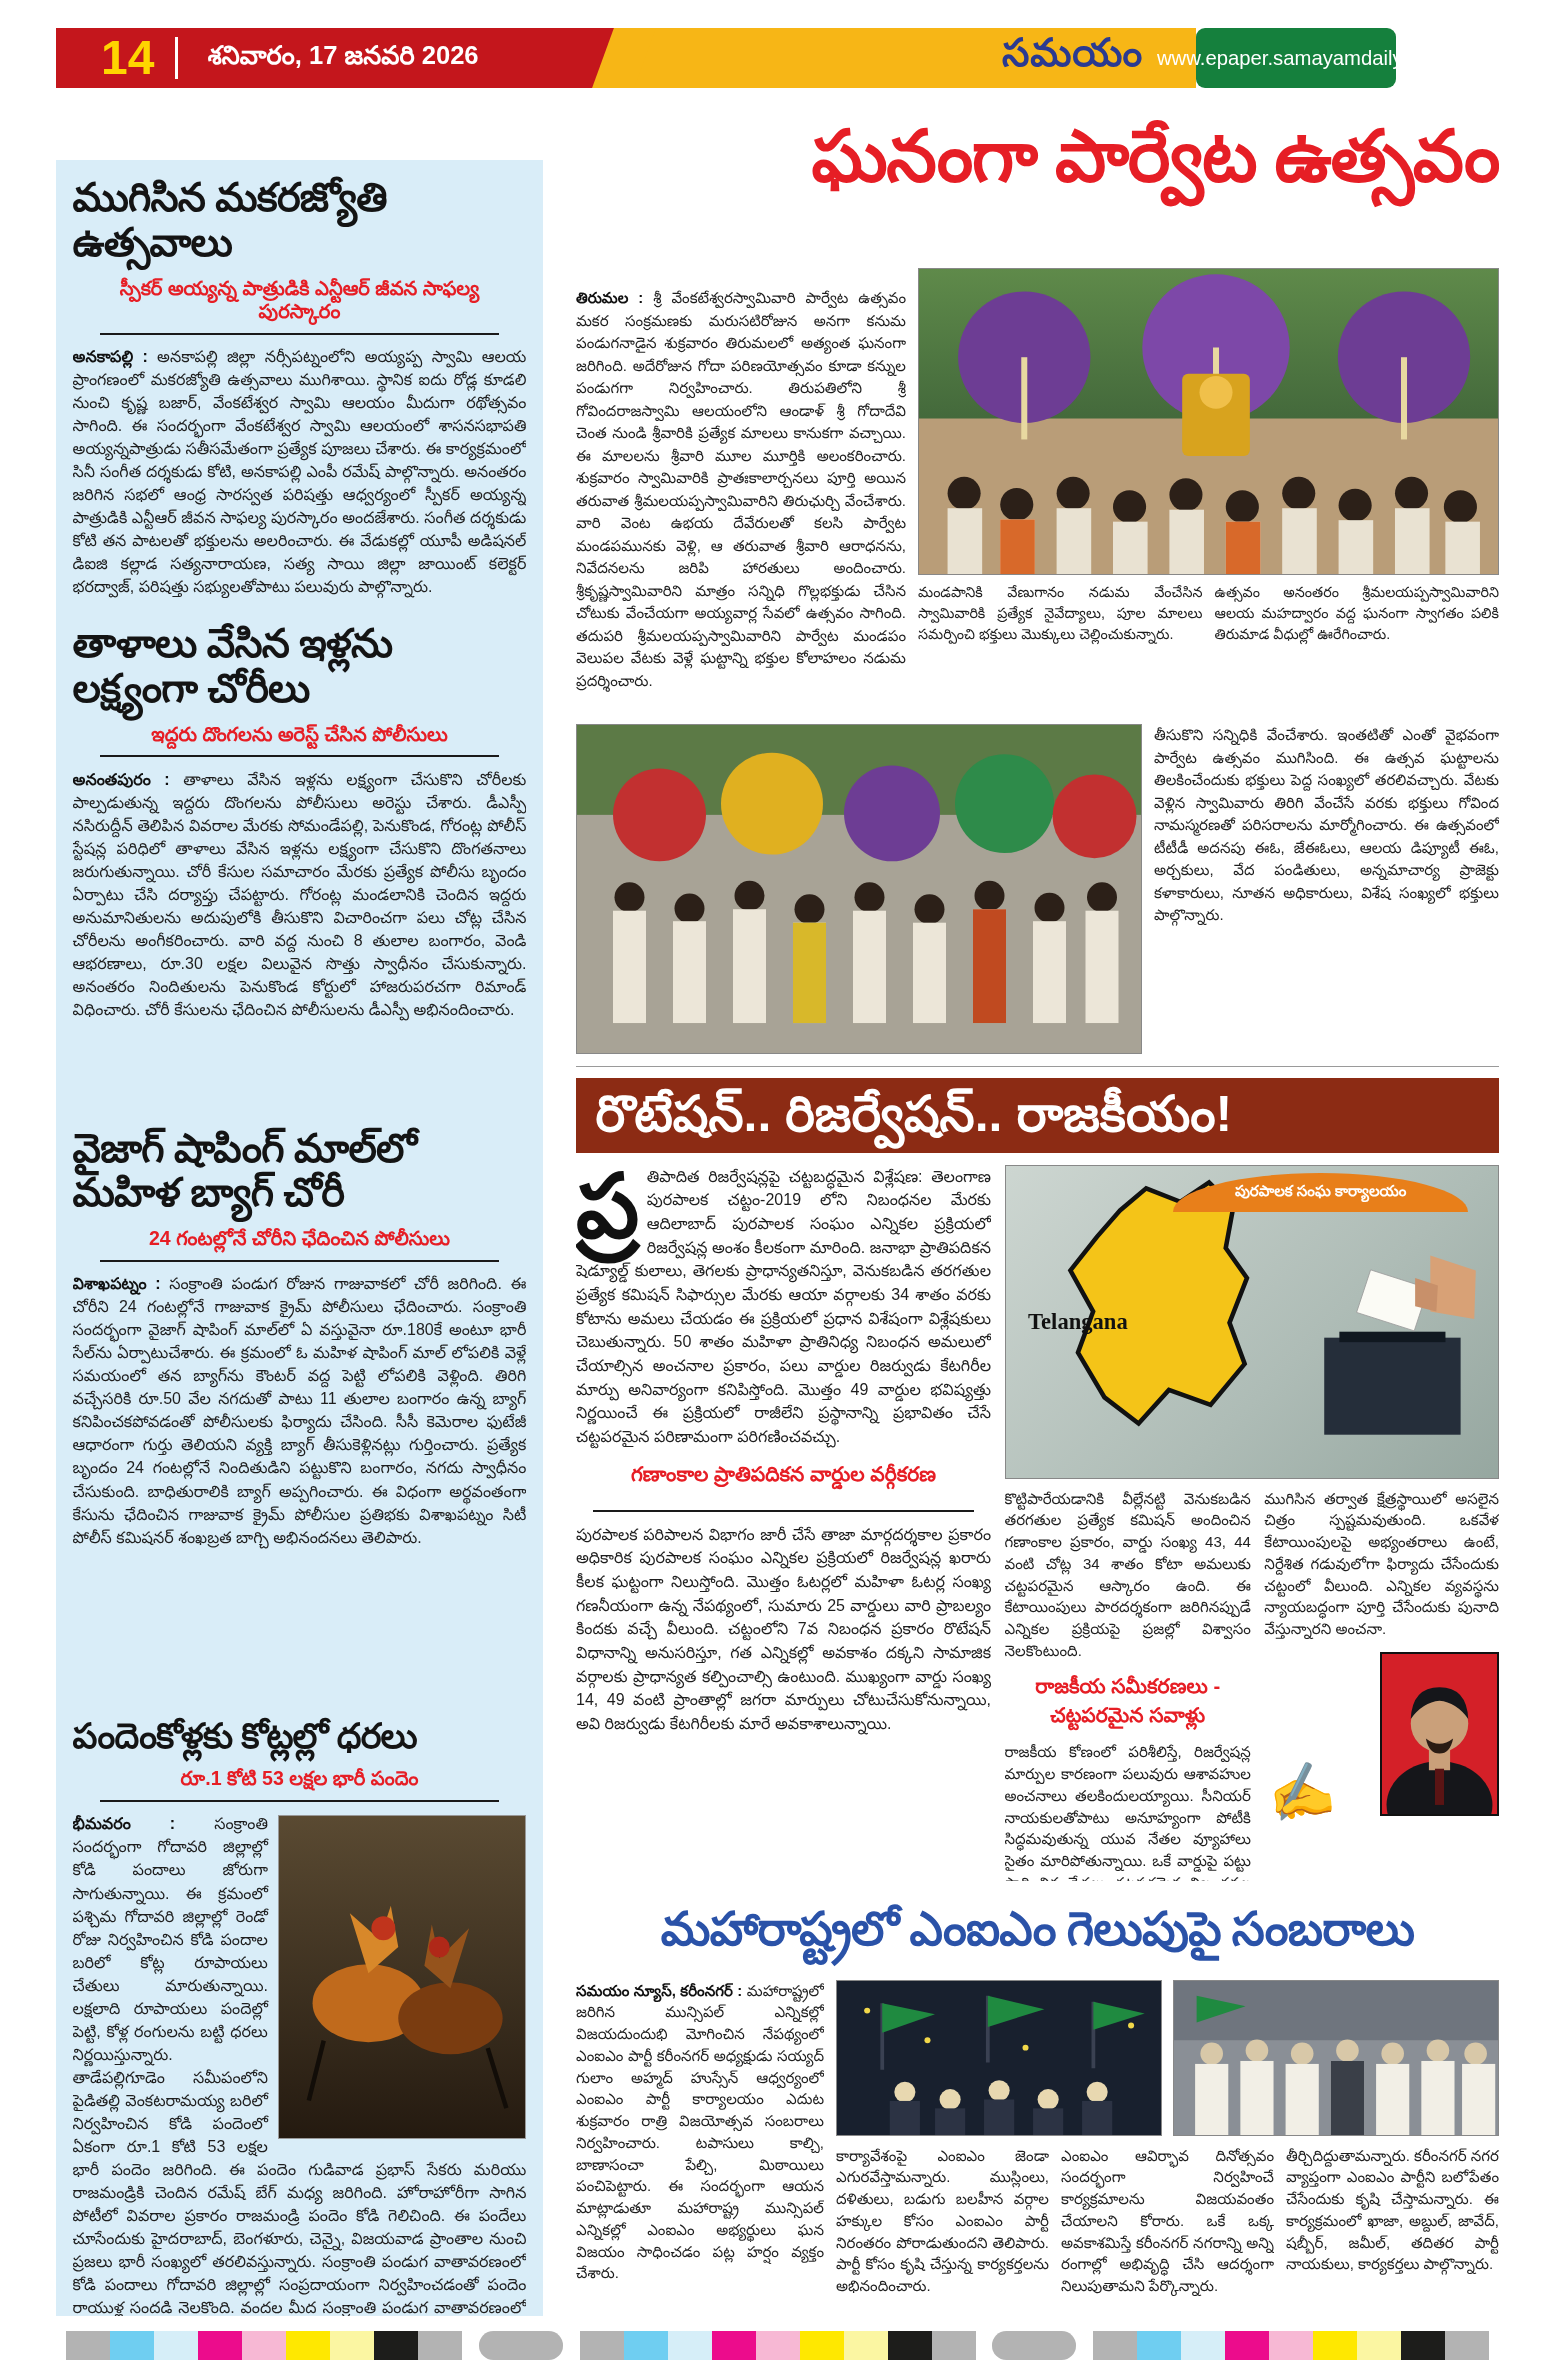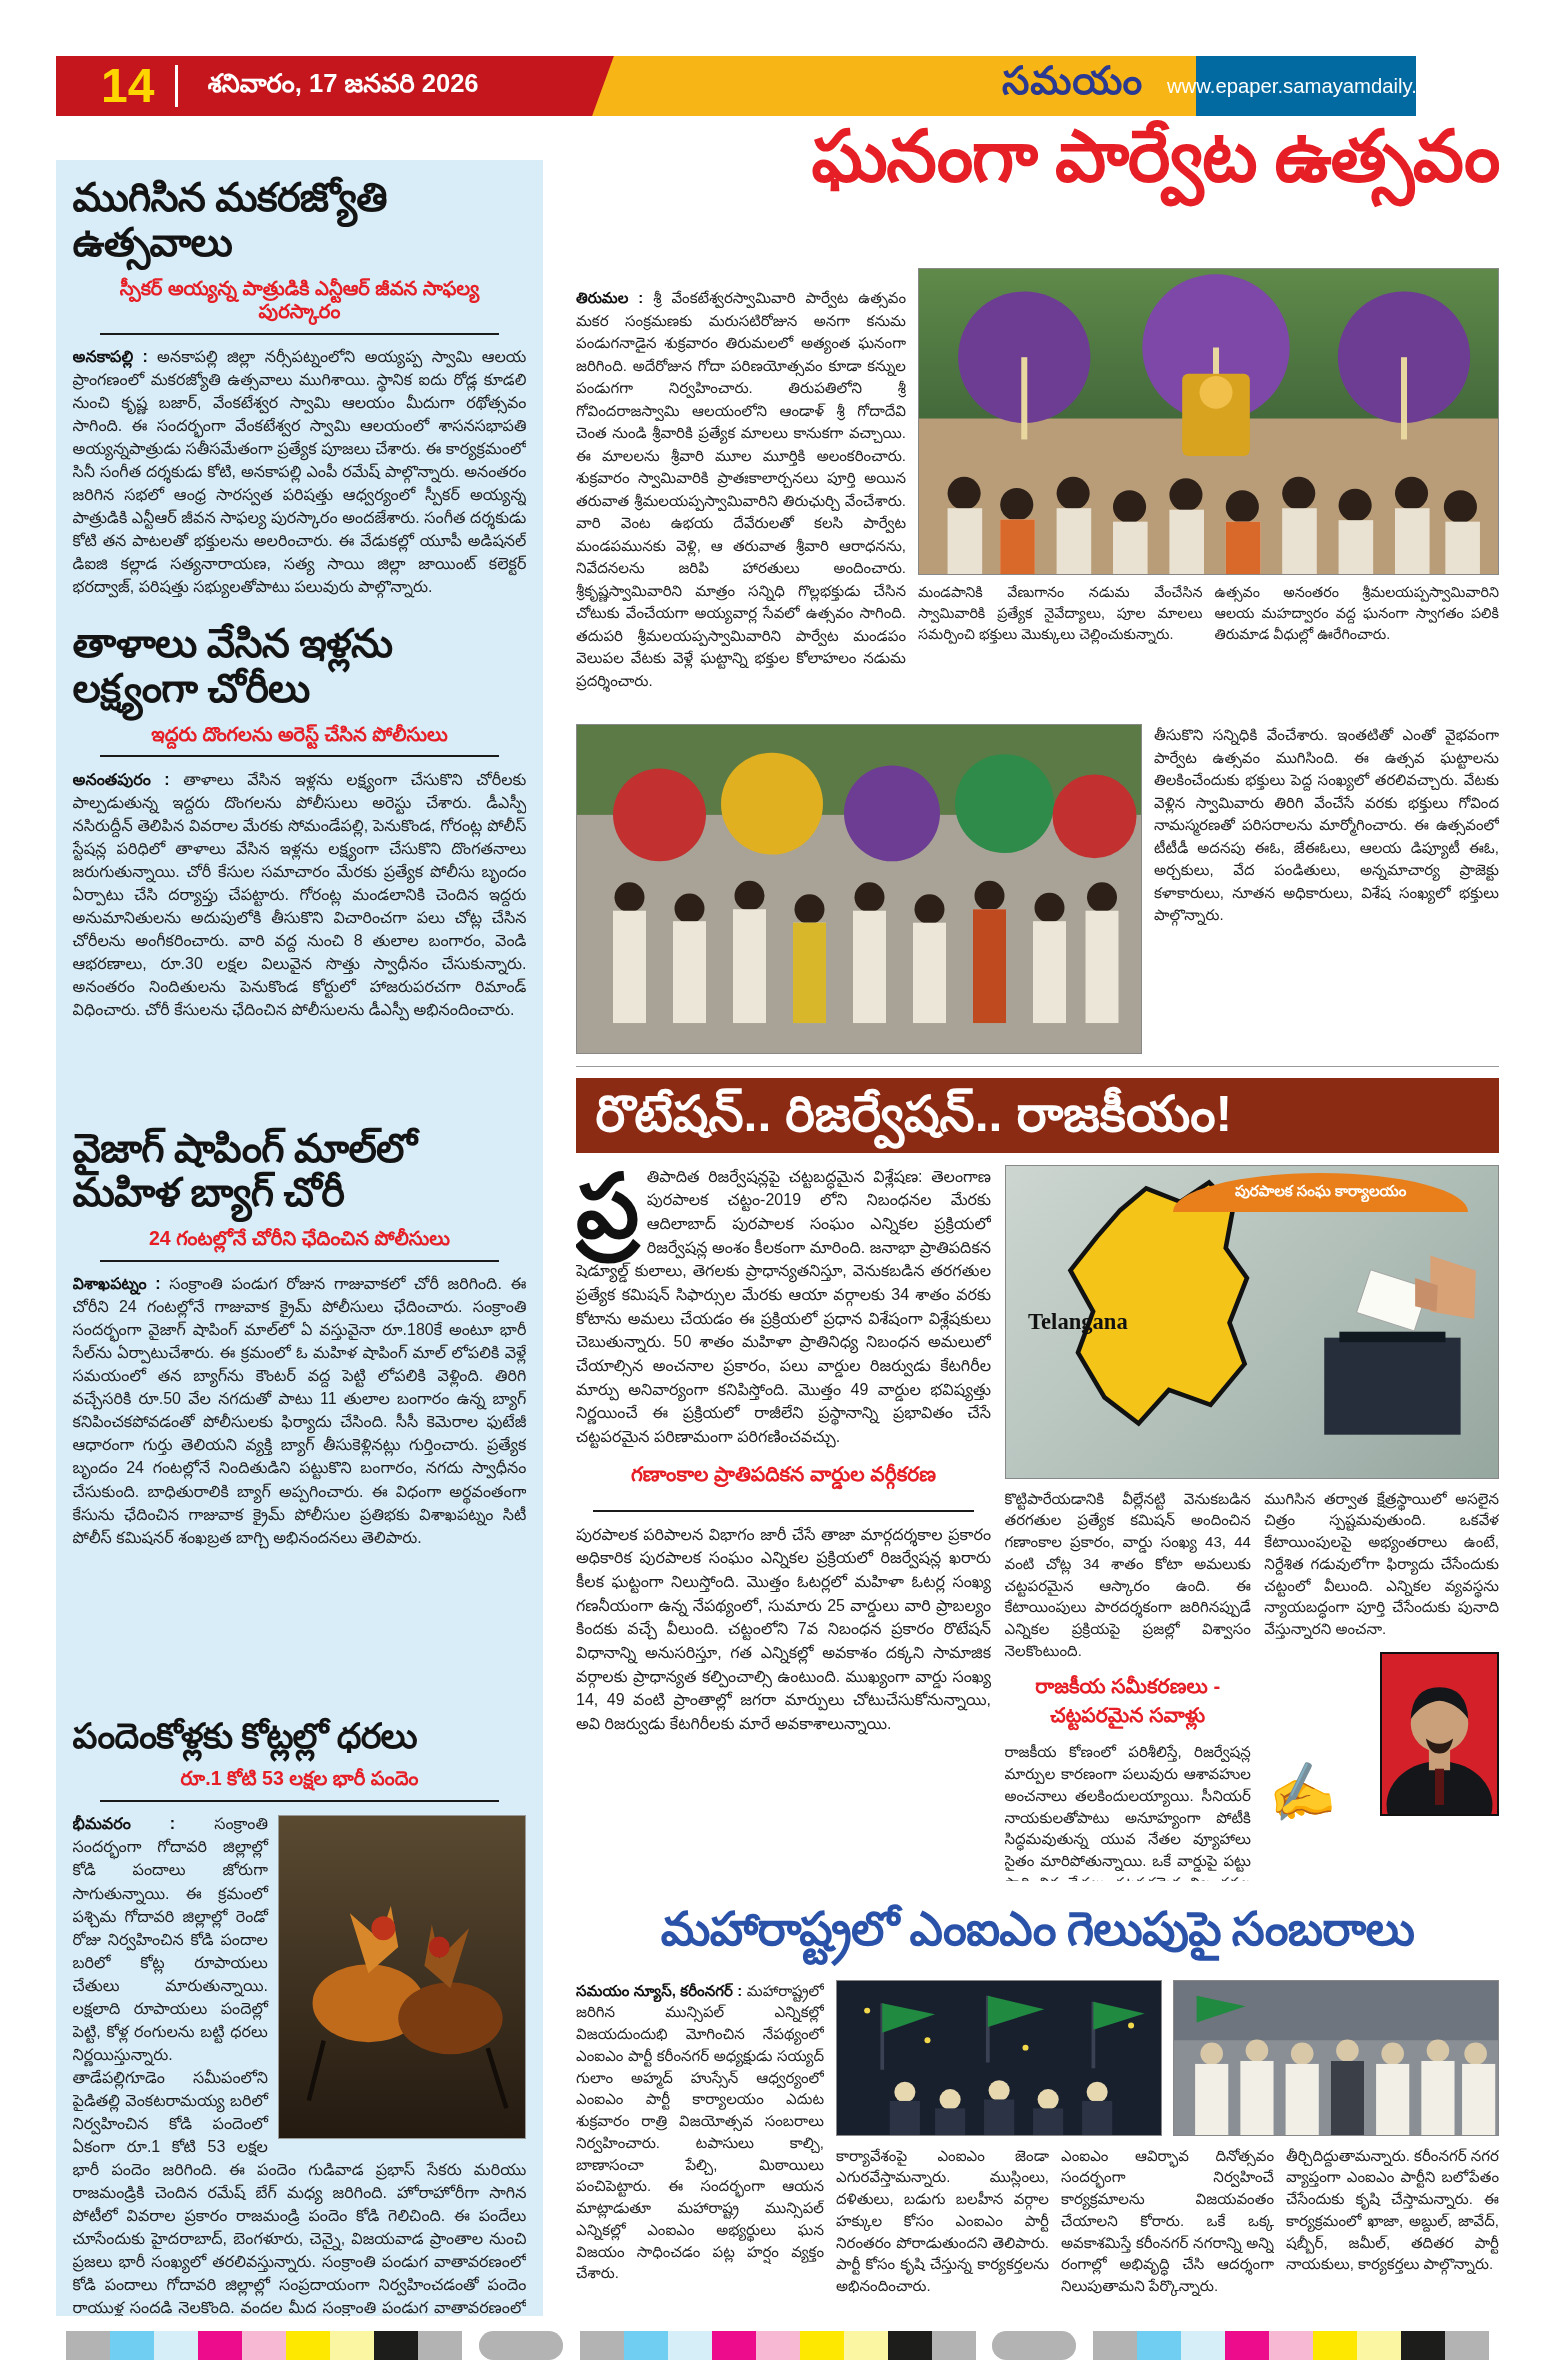--- a/index.html
+++ b/index.html
@@ -1,28 +1,28 @@
 <!DOCTYPE html>
 <html style="font-size:12px"><head>
 <meta charset="utf-8">
 <style>
   * { margin:0; padding:0; box-sizing:border-box; }
   body { background:#e8e8e8; font-family:"Liberation Sans", sans-serif; }
   .page { position:relative; width:1555px; height:2377px; background:#ffffff; margin:0 auto; overflow:hidden; }
 
   
-  .header { position:absolute; left:56px; top:56px; width:1392px; height:60px; display:flex; }
+  .header { position:absolute; left:56px; top:28px; width:1392px; height:60px; display:flex; }
   .hdr-left { width:568px; background:#c4161c; display:flex; align-items:center; position:relative; }
   .hdr-pagenum { color:#ffd500; font-size:48px; font-weight:bold; padding:0 21px 0 45px; line-height:1; }
   .hdr-sep { width:2.3px; height:42px; background:#ffffff; margin-right:30px; }
   .hdr-date { color:#ffffff; font-size:25.6px; font-weight:bold; }
   .hdr-slash { position:absolute; right:-21px; top:0; width:42px; height:60px; background:#f7b616; transform:skewX(-20deg); }
   .hdr-mast { width:572px; background:#f7b616; display:flex; align-items:center; justify-content:flex-end; padding-right:53px; }
   .hdr-mast-title { color:#2b3a90; font-size:39px; font-weight:bold; letter-spacing:0.8px; }
-  .hdr-url { width:220px; background:#0369a1; display:flex; align-items:center; justify-content:center; }
+  .hdr-url { width:200px; background:#15803d; display:flex; align-items:center; justify-content:center;border-radius:9px; }
   .hdr-url span { color:#ffffff; font-size:20.3px; }
 
   
   .left-col { position:absolute; left:56px; top:160px; width:487px; height:2156px; background:#d9edf8; padding:15px 16.6px; overflow:hidden; }
   .art { margin-bottom:22.6px; overflow:hidden; }
   .art-headline { font-weight:bold; color:#141414; font-size:40px; line-height:1.12; letter-spacing:-0.8px; }
   .art-headline.small { font-size:35px; }
   .art-subwrap { width:88%; margin:12px auto 0; border-bottom:2.3px solid #1a1a1a; padding-bottom:9px; text-align:center; }
   .art-subhead { color:#e61e25; font-size:19.6px; font-weight:bold; line-height:1.2; }
   .art-body { margin-top:10.5px; font-size:16px; line-height:1.44; text-align:justify; color:#1e1e1e; }

